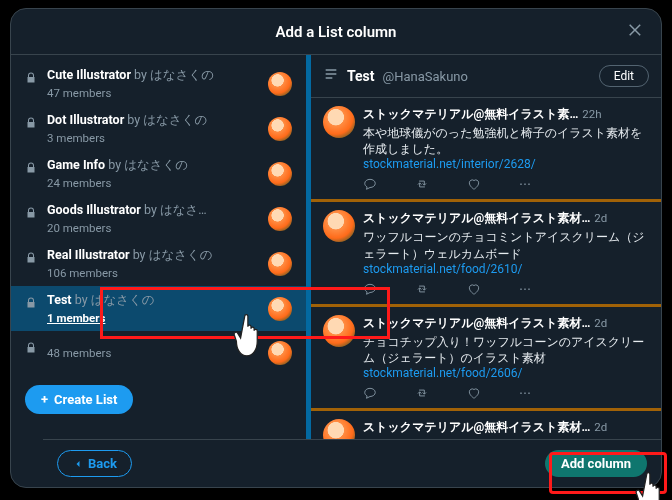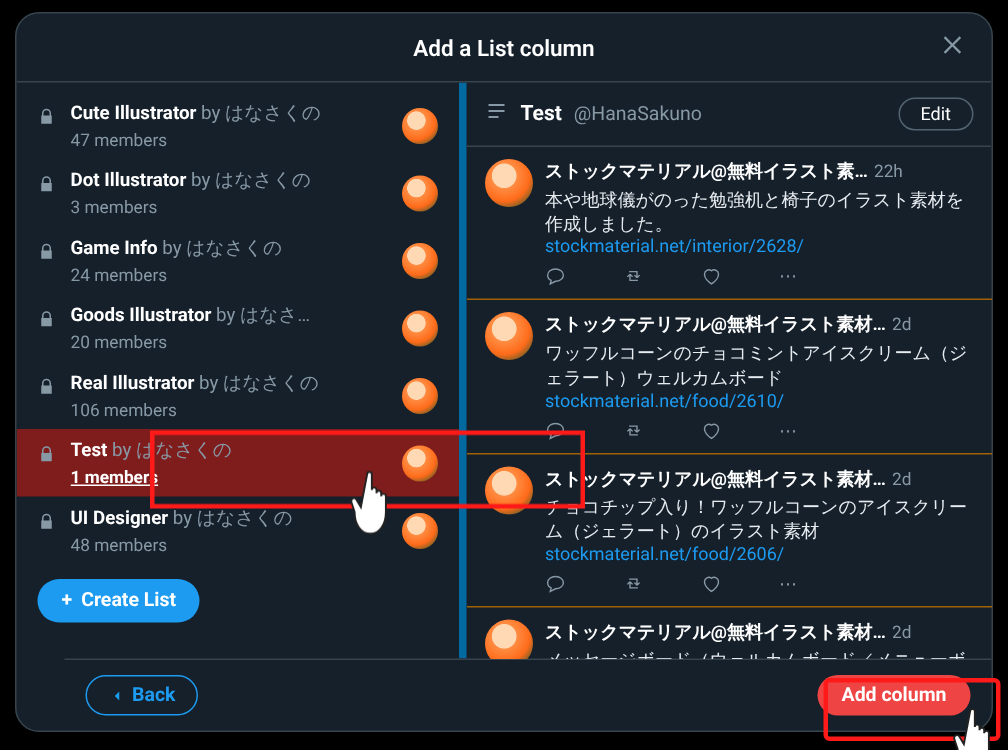--- a/index.html
+++ b/index.html
@@ -64,21 +64,21 @@
   .list-item {
     display: flex;
     align-items: center;
     padding: 6px 14px;
     gap: 10px;
     cursor: pointer;
     position: relative;
     min-height: 44px;
   }
   .list-item.selected {
-    background: #7f1d1d;
+    background: #0c4a6e;
   }
   .list-item .lock-icon {
     color: #8899a6;
     flex-shrink: 0;
     margin-top: 2px;
     align-self: flex-start;
   }
   .list-text {
     flex: 1;
     display: flex;
@@ -148,21 +148,21 @@
     text-align: right;
   }
   .tweets {
     flex: 1;
     overflow-y: auto;
   }
   .tweet {
     display: flex;
     gap: 8px;
     padding: 8px 12px;
-    border-bottom: 1px solid #a16207;
+    border-bottom: 3px solid #a16207;
     justify-content: space-between;
   }
   .tweet-avatar {
     width: 32px;
     height: 32px;
     border-radius: 50%;
     background: radial-gradient(circle at 40% 35%, #ffd9b3 28%, #ff8c42 30%, #ff6b1a 60%, #3a5a2a 90%);
     flex-shrink: 0;
   }
   .tweet-body { flex: 1; font-size: 12px; overflow: hidden; }
@@ -196,21 +196,21 @@
     border-radius: 18px;
     padding: 5px 14px;
     font-size: 13px;
     font-weight: 700;
     cursor: pointer;
     display: flex;
     align-items: center;
     gap: 4px;
   }
   .add-btn {
-    background: #ef4444;
+    background: #0f766e;
     color: #fff;
     border-radius: 18px;
     padding: 6px 16px;
     font-size: 13px;
     font-weight: 700;
     cursor: pointer;
   }
   .highlight-red {
     border: 3px solid #ff1a1a;
     position: absolute;
@@ -306,21 +306,20 @@
             <div class="list-name-row"><span class="list-name">Test</span> <span class="list-by">by</span> <span class="list-author">はなさくの</span></div>
             <div class="list-members">1 members</div>
           </div>
           <div class="list-avatar"></div>
         </div>
         <div class="list-item">
           <span class="lock-icon"><svg width="12" height="12" viewBox="0 0 24 24">
               <path fill="currentColor" d="M6 10V7a6 6 0 1112 0v3h1v11H5V10h1zm2 0h8V7a4 4 0 10-8 0v3z"></path>
             </svg></span>
           <div class="list-text">
-            <div class="list-name-row"><span class="list-name">UI Designer</span> <span class="list-by">by</span> <span class="list-author">はなさくの</span></div>
             <div class="list-members">48 members</div>
           </div>
           <div class="list-avatar"></div>
         </div>
         <div class="create-list">
           <span>+</span>
           <span>Create List</span>
         </div>
       </div>
 

